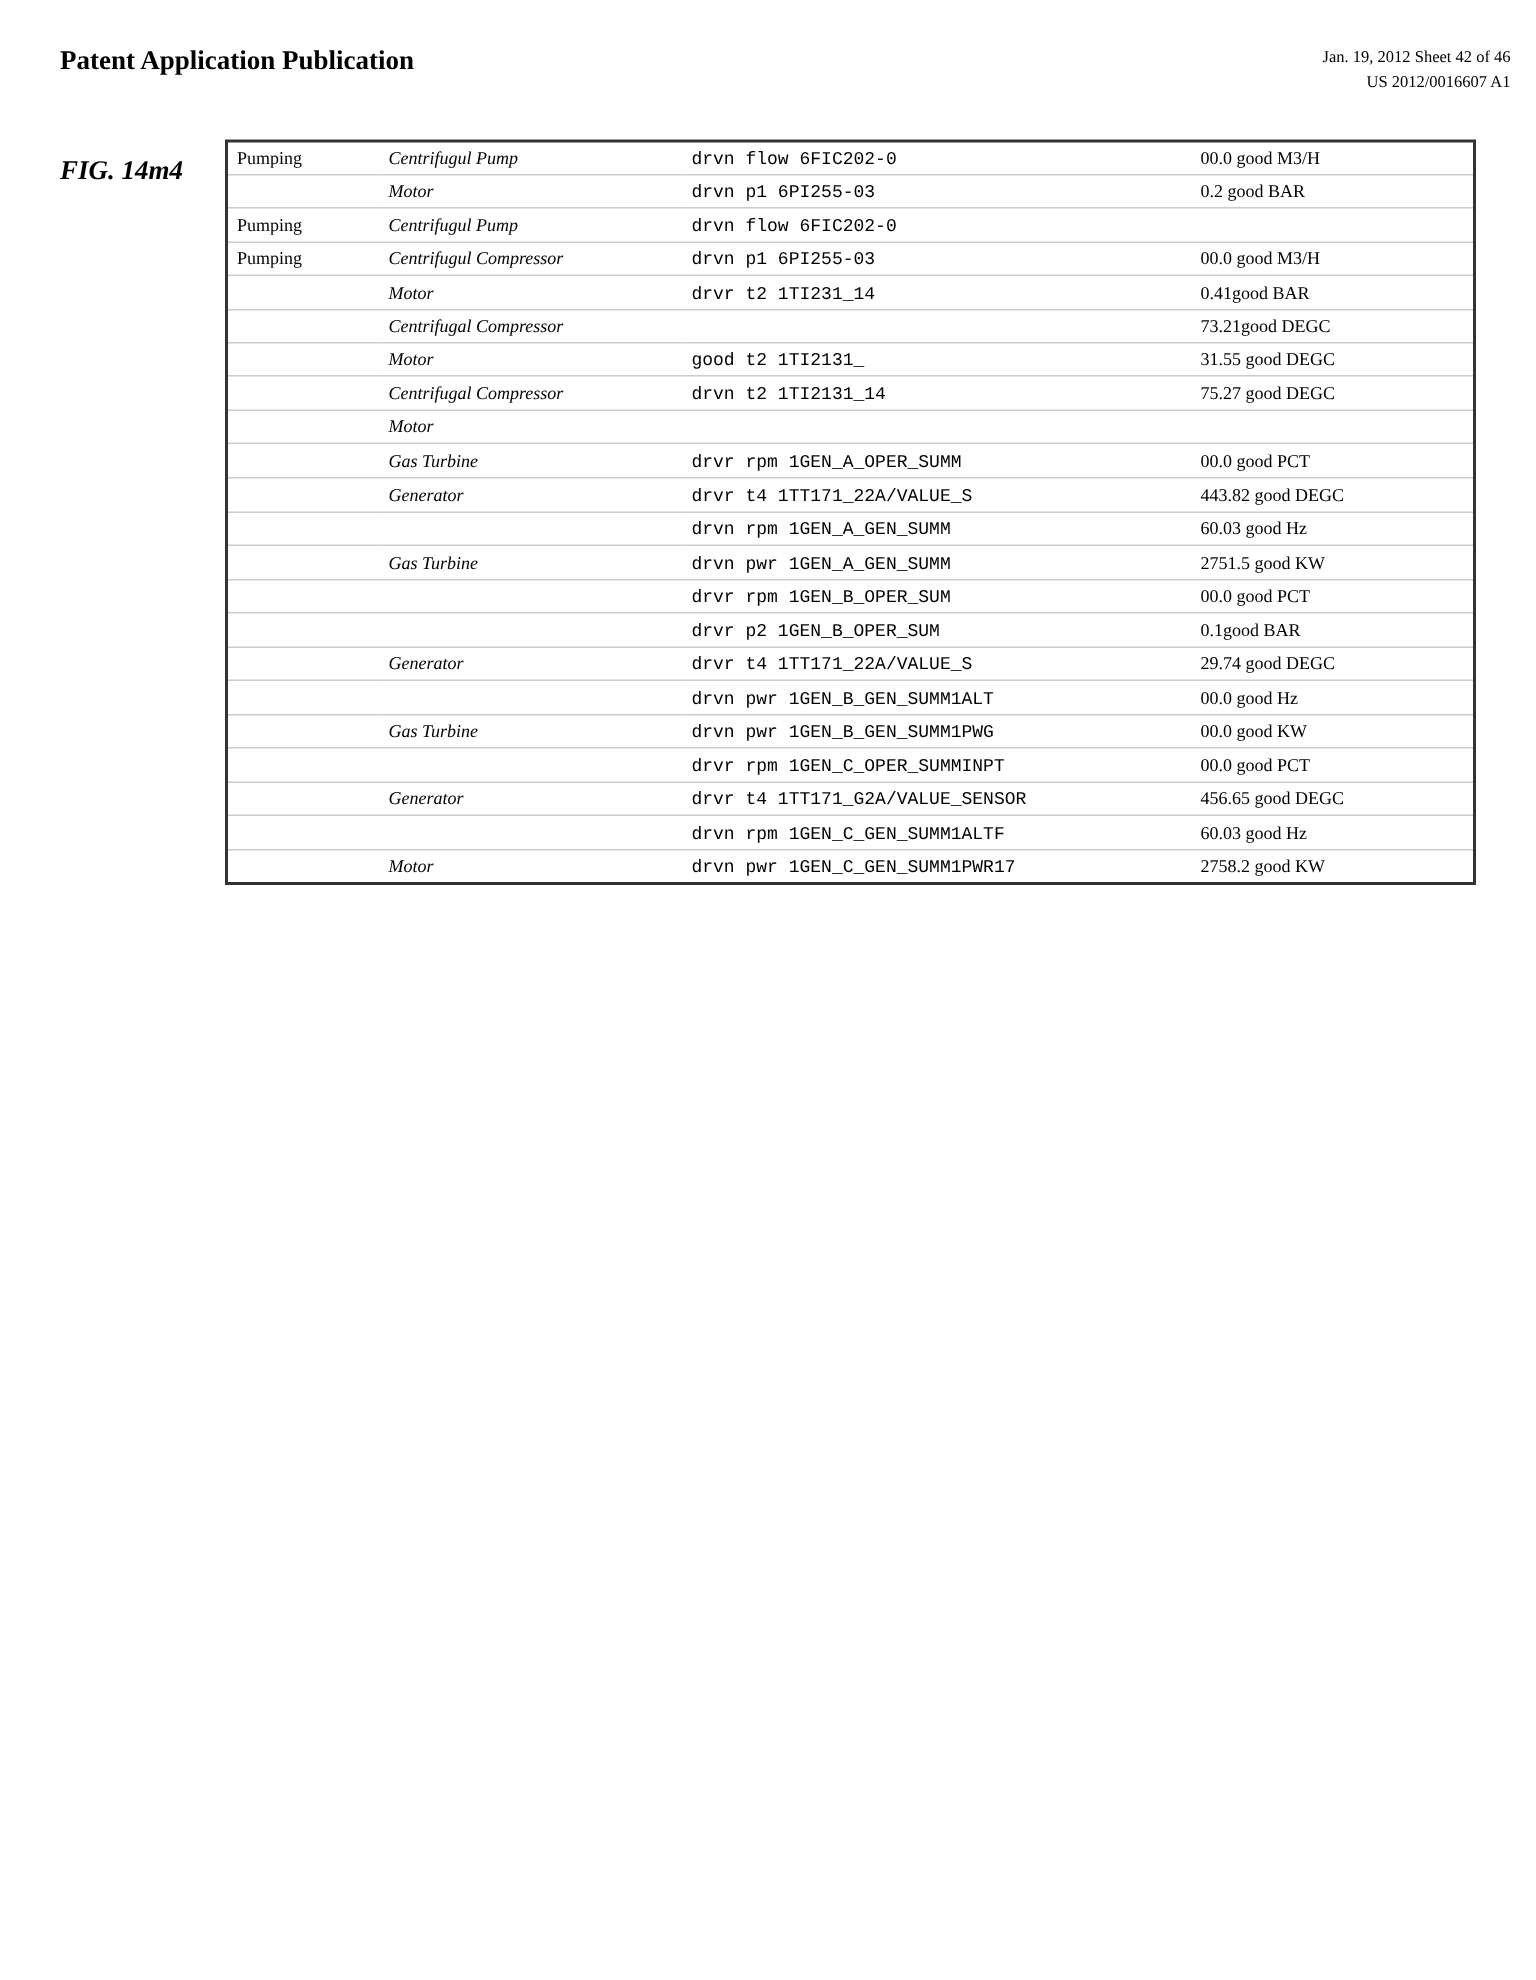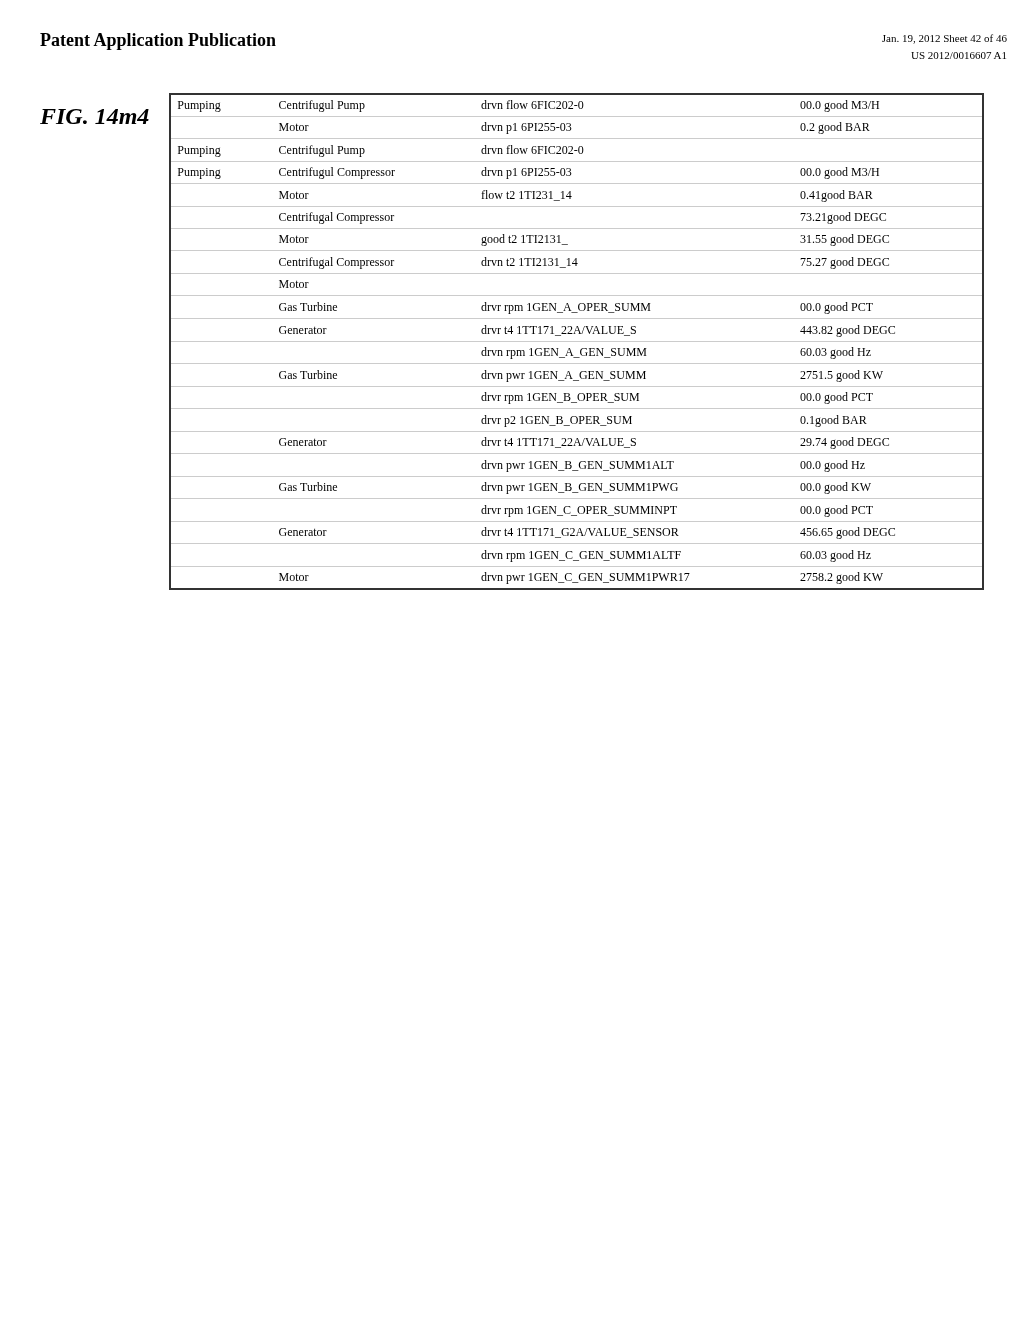--- a/index.html
+++ b/index.html
@@ -31,21 +31,21 @@
 
     
     .main-content {
       padding: 10px 40px 20px 40px;
       display: flex;
       gap: 20px;
     }
 
     
     .fig-label {
-      font-size: 24px;
+      font-size: 18px;
       font-weight: bold;
       font-style: italic;
       white-space: nowrap;
       padding-top: 10px;
       min-width: 90px;
     }
 
     
     .table-container {
       border: 2px solid #333;
@@ -68,22 +68,22 @@
       border-bottom: none;
     }
 
     .data-table td {
       padding: 3px 6px;
       vertical-align: middle;
       white-space: nowrap;
     }
 
     .col-type { min-width: 70px; }
-    .col-device { min-width: 140px; }
-    .col-signal { min-width: 200px; }
+    .col-device { min-width: 140px; font-style: italic; }
+    .col-signal { min-width: 200px; font-family: Liberation Mono, monospace; }
     .col-value { min-width: 130px; text-align: left; }
 
     
     .separator-row td {
       border-top: 1px dashed #888;
       padding-top: 4px;
     }
   </style>
 </head>
 <body>
@@ -123,21 +123,21 @@
           </tr>
           <tr>
             <td class="col-type">Pumping</td>
             <td class="col-device">Centrifugul Compressor</td>
             <td class="col-signal">drvn p1  6PI255-03</td>
             <td class="col-value">00.0 good M3/H</td>
           </tr>
           <tr class="separator-row">
             <td class="col-type"></td>
             <td class="col-device">Motor</td>
-            <td class="col-signal">flow t2  1TI231_14</td>
+            <td class="col-signal">drvr t2  1TI231_14</td>
             <td class="col-value">0.41good BAR</td>
           </tr>
           <tr>
             <td class="col-type"></td>
             <td class="col-device">Centrifugal Compressor</td>
             <td class="col-signal"></td>
             <td class="col-value">73.21good DEGC</td>
           </tr>
           <tr>
             <td class="col-type"></td>

